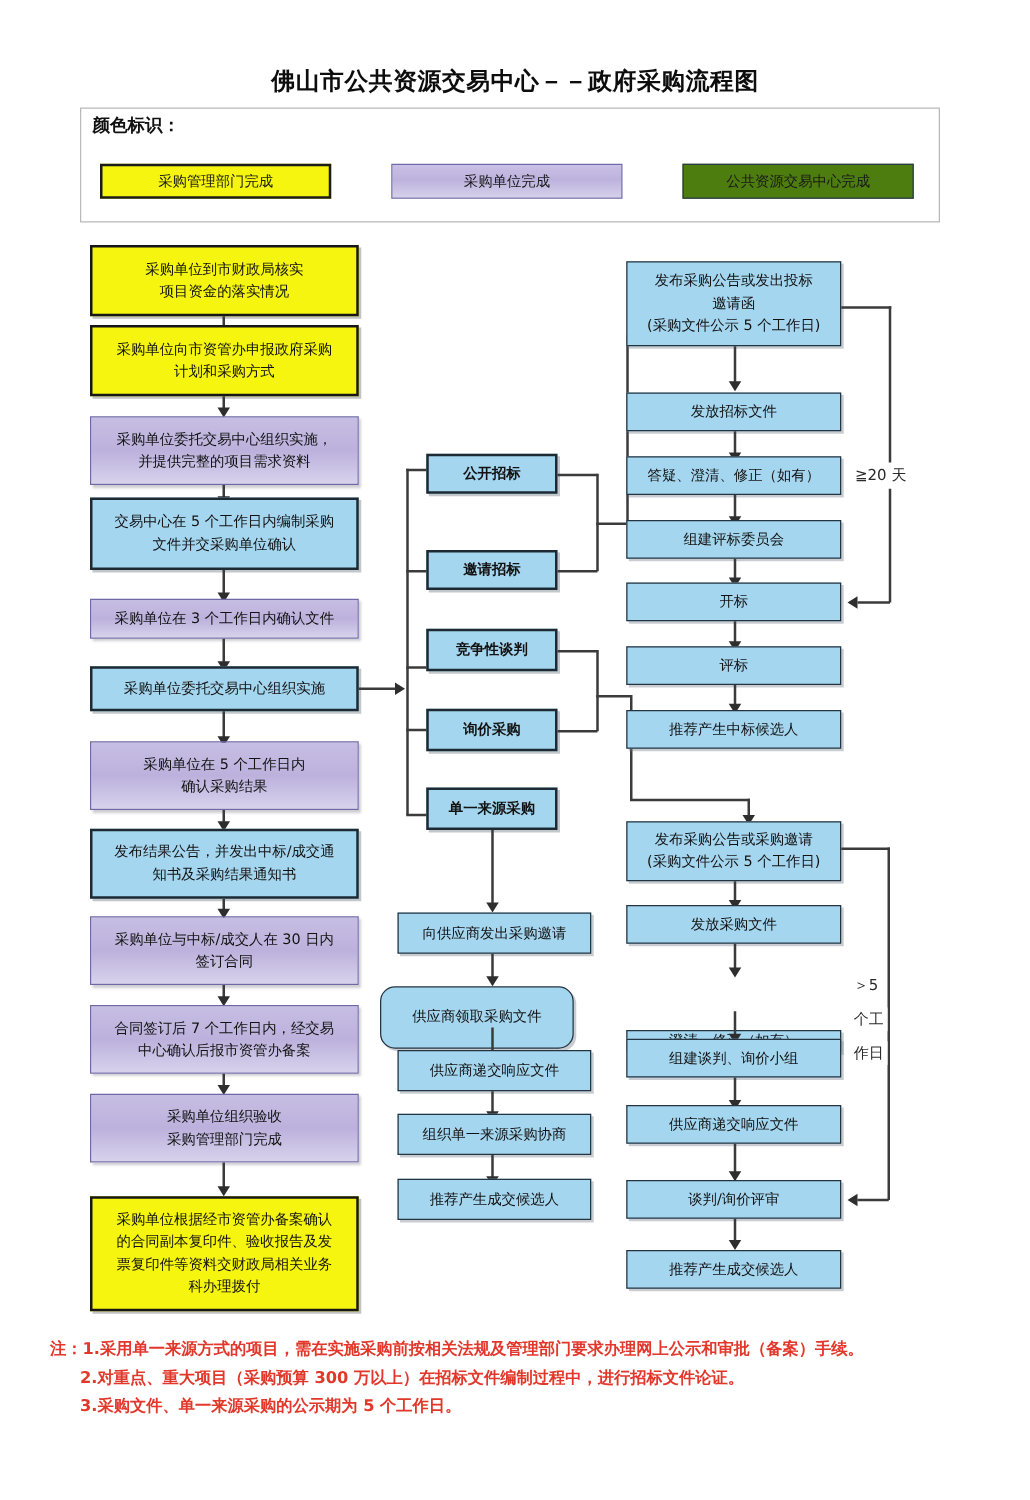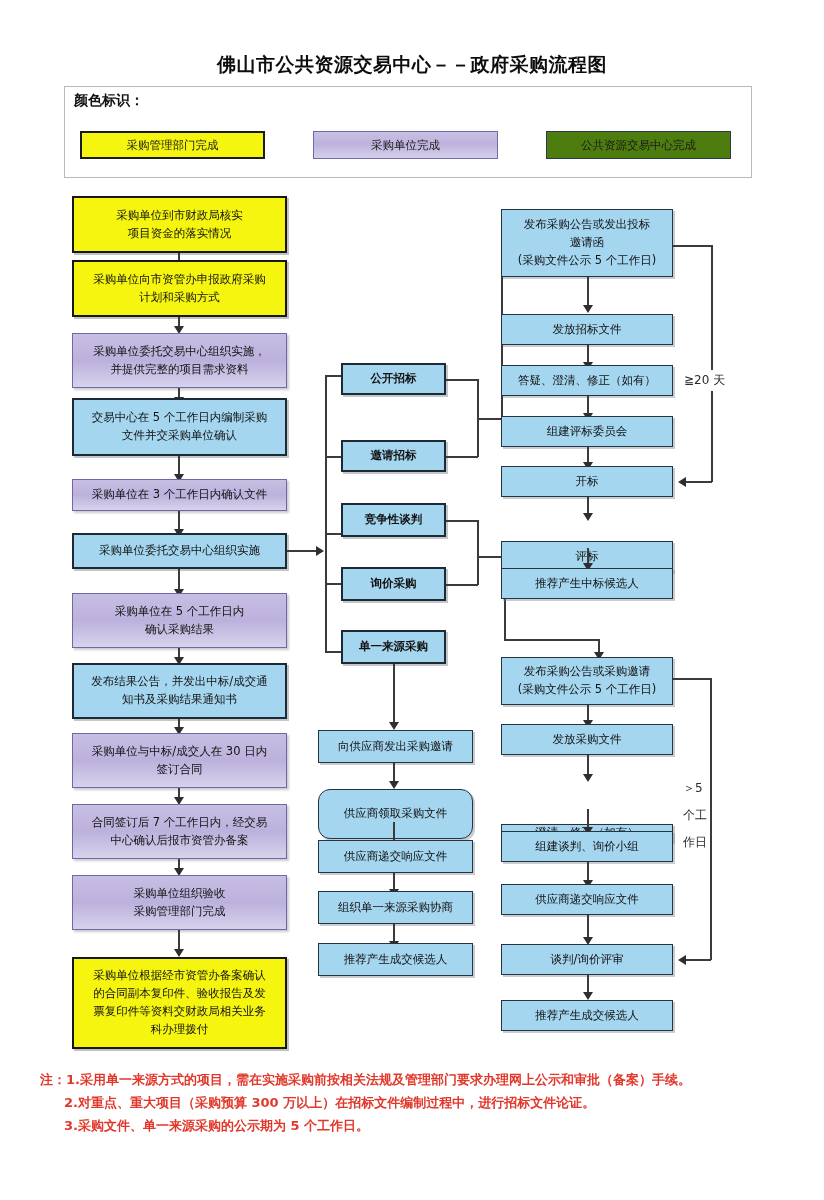--- a/index.html
+++ b/index.html
@@ -246,21 +246,21 @@
   <div class="arrow-d" style="left:389px;top:722px;"></div>
 
   <div class="node blue-thin" style="left:318px;top:730px;width:155px;height:33px;">
     <div>
         <span class="ln">向供应商发出采购邀请</span>
       </div>
   </div>
   <div class="ln-v" style="left:393px;top:763px;height:22px;"></div>
   <div class="arrow-d" style="left:389px;top:781px;"></div>
 
-  <div class="node blue-thin" style="left:318px;top:789px;width:155px;height:50px;border-radius:12px;">
+  <div class="node blue-thin" style="left:304px;top:789px;width:155px;height:50px;border-radius:12px;">
     <div>
         <span class="ln">供应商领取采购文件</span>
       </div>
   </div>
   <div class="ln-v" style="left:393px;top:822px;height:22px;"></div>
   <div class="arrow-d" style="left:389px;top:840px;"></div>
 
   <div class="node blue-thin" style="left:318px;top:840px;width:155px;height:33px;">
     <div>
         <span class="ln">供应商递交响应文件</span>
@@ -318,21 +318,21 @@
   <div class="arrow-d" style="left:583px;top:462px;"></div>
 
   <div class="node blue-thin" style="left:501px;top:466px;width:172px;height:31px;">
     <div>
         <span class="ln">开标</span>
       </div>
   </div>
   <div class="ln-v" style="left:587px;top:497px;height:20px;"></div>
   <div class="arrow-d" style="left:583px;top:513px;"></div>
 
-  <div class="node blue-thin" style="left:501px;top:517px;width:172px;height:31px;margin-top:24px;">
+  <div class="node blue-thin" style="left:501px;top:517px;width:172px;height:31px;">
     <div>
         <span class="ln">评标</span>
       </div>
   </div>
   <div class="ln-v" style="left:587px;top:548px;height:19px;"></div>
   <div class="arrow-d" style="left:583px;top:563px;"></div>
 
   <div class="node blue-thin" style="left:501px;top:568px;width:172px;height:31px;">
     <div>
         <span class="ln">推荐产生中标候选人</span>

